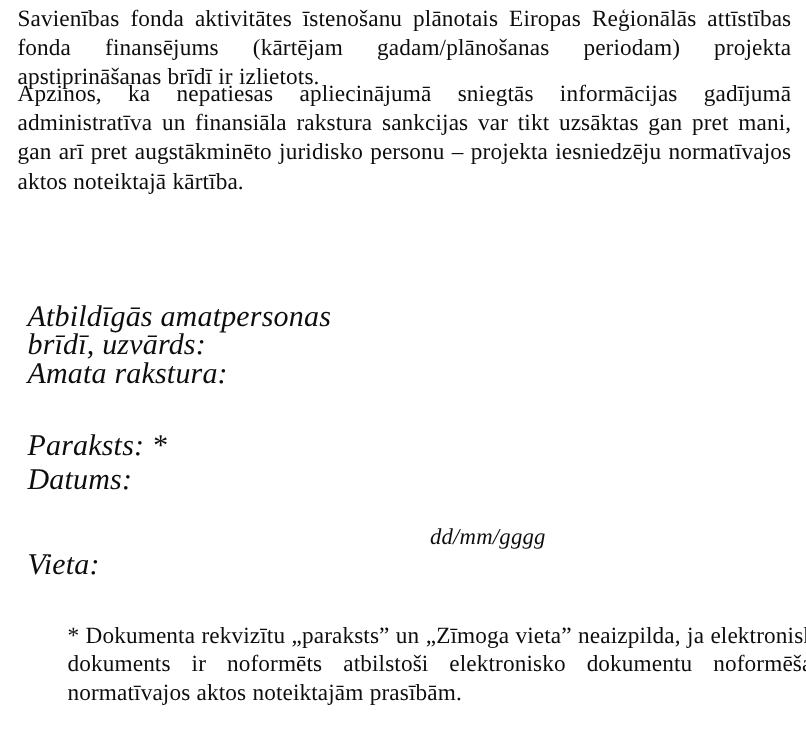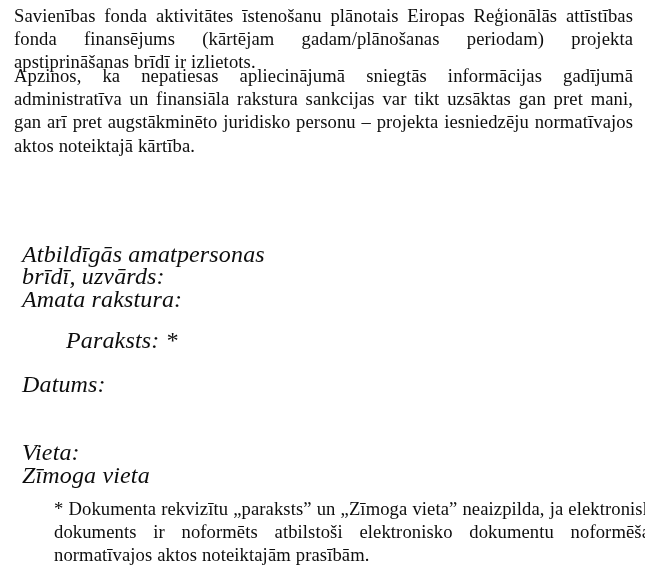--- a/index.html
+++ b/index.html
@@ -50,21 +50,21 @@
     font-style: italic;
     font-size: 24px;
     line-height: 22.6px;
     white-space: pre;
     margin: 0;
     letter-spacing: 0.15px;
   }
   #sig-line-1 { top: 243px; }
   #sig-line-2 { top: 265px; }
   #sig-line-3 { top: 288px; }
-  #sig-paraksts { top: 329px; margin-left: 44px; }
+  #sig-paraksts { top: 346px; }
   #sig-datums   { top: 373px; text-align: center; }
   #sig-vieta    { top: 441px; }
   #sig-zimoga   { top: 464px; }
 
   #date-format {
     position: absolute;
     left: 344px;
     top: 418px;
     font-style: italic;
     font-size: 18.2px;
@@ -87,20 +87,20 @@
   <p class="ital" id="sig-line-1">Atbildīgās amatpersonas</p>
 
   <p class="ital" id="sig-line-2">brīdī, uzvārds:</p>
 
   <p class="ital" id="sig-line-3">Amata rakstura:</p>
 
   <p class="ital" id="sig-paraksts">Paraksts: *</p>
 
   <p class="ital" id="sig-datums">Datums:</p>
 
+  <p id="date-format">dd/mm/gggg</p>
 
   <p class="ital" id="sig-vieta">Vieta:</p>
 
-  <p class="ital" id="sig-zimoga">Zīmoga vieta</p>
 
   <p class="para" id="para-note">* Dokumenta rekvizītu „paraksts” un „Zīmoga vieta” neaizpilda, ja elektroniskais dokuments ir noformēts atbilstoši elektronisko dokumentu noformēšanai normatīvajos aktos noteiktajām prasībām.</p>
 
 </div>
 
 </body></html>

